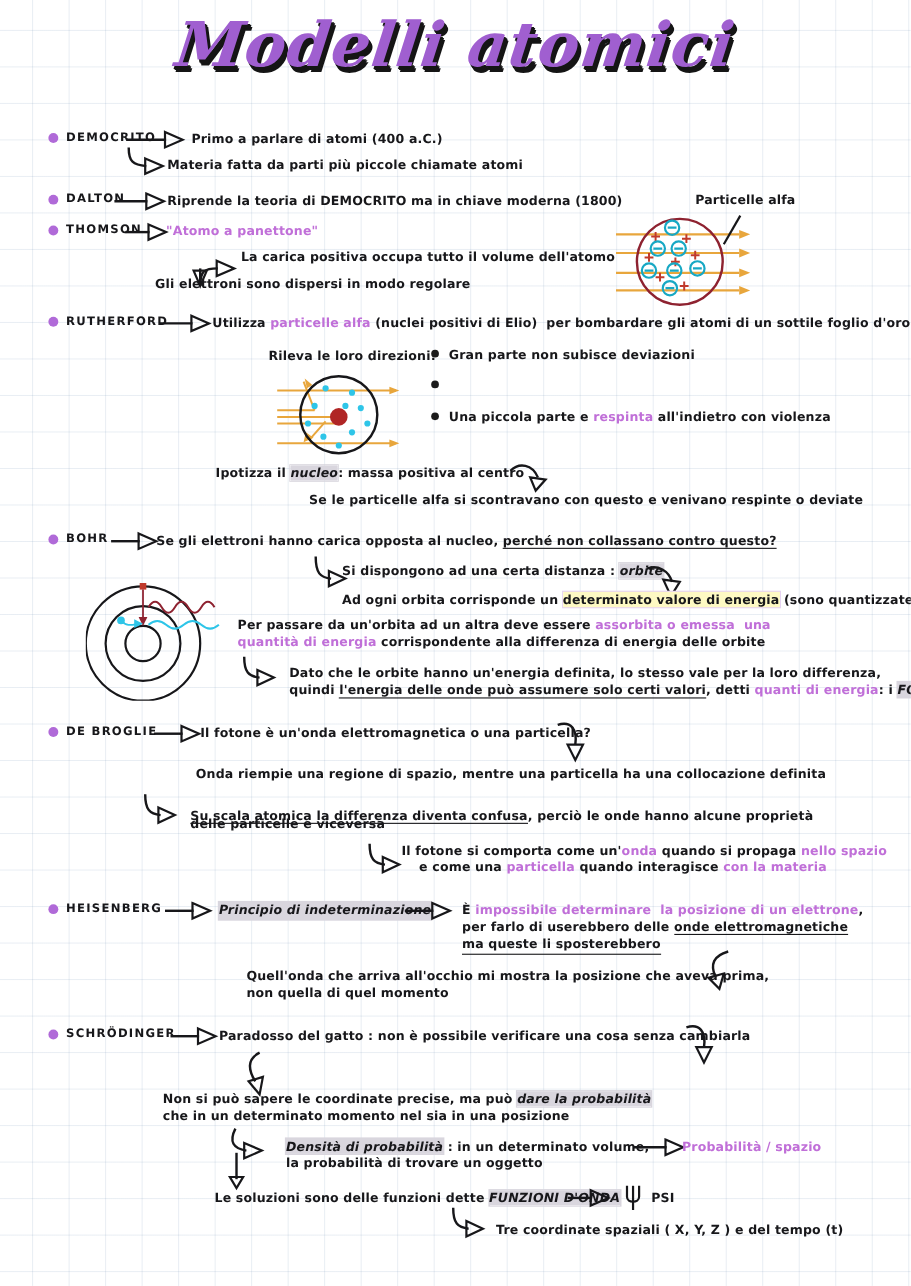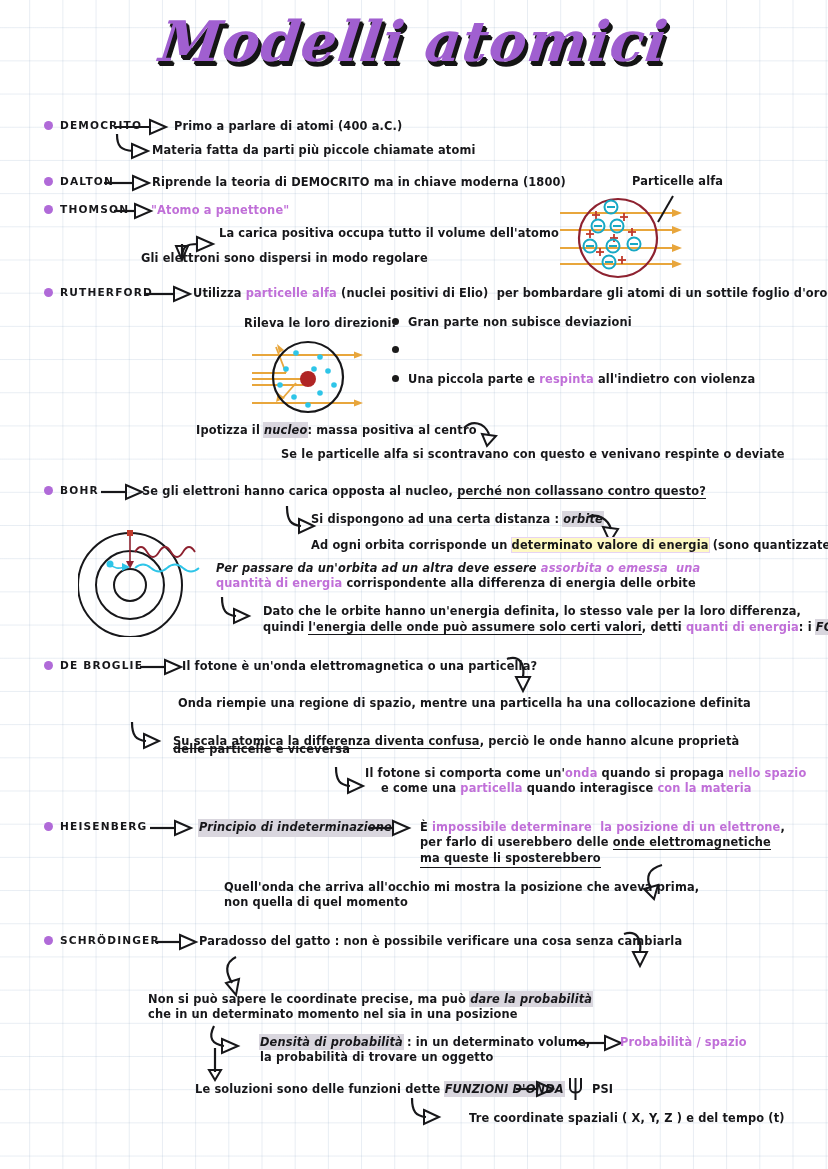--- a/index.html
+++ b/index.html
@@ -262,21 +262,21 @@
 
     <circle cx="32" cy="37" r="3.5" fill="#2ec5e8"></circle>
     <path d="M32,37 C38,44 44,40 50,40" stroke="#2ec5e8" stroke-width="1.6" fill="none"></path>
     <polygon points="44,36 52,40 44,44" fill="#2ec5e8"></polygon>
 
     <path d="M57,25 q6,-10 12,0 q6,10 12,0 q6,-10 12,0 q6,10 12,0 q6,-10 12,0" stroke="#8e2230" stroke-width="1.8" fill="none"></path>
 
     <path d="M57,41 q8,-7 16,0 q8,7 16,0 q8,-7 16,0 q8,7 16,0" stroke="#2ec5e8" stroke-width="1.8" fill="none"></path>
   </svg>
 
-  <div class="t" style="left:216px;top:561px;font-style:italic;"><span>Per passare da un'orbita ad un altra deve essere </span><span class="pp">assorbita o emessa  una</span></div>
+  <div class="t" style="left:216px;top:561px;"><span>Per passare da un'orbita ad un altra deve essere </span><span class="pp">assorbita o emessa  una</span></div>
   <div class="t" style="left:216px;top:576px;"><span class="pp">quantità di energia</span><span> corrispondente alla differenza di energia delle orbite</span></div>
 
   <svg class="ar" style="left:216px;top:595px;" width="42" height="32">
     <path d="M6,2 C6,16 10,20 20,21" stroke="#17171a" stroke-width="2.2" fill="none"></path>
     <polygon points="18,14 33,21 18,28" fill="none" stroke="#17171a" stroke-width="2"></polygon>
   </svg>
   <div class="t" style="left:263px;top:604px;">Dato che le orbite hanno un'energia definita, lo stesso vale per la loro differenza,</div>
   <div class="t" style="left:263px;top:620px;"><span>quindi </span><span class="un">l'energia delle onde può assumere solo certi valori</span><span>, detti </span><span class="pp">quanti di energia</span><span>: i </span><span class="hl">FOTONI</span></div>
 
   <div class="bullet" style="left:44px;top:661px;"></div>
@@ -371,15 +371,15 @@
   <svg class="ar" style="left:565px;top:1076px;" width="24" height="26">
     <path d="M5,2 L5,12 C5,18 16,18 16,12 L16,2" stroke="#17171a" stroke-width="2" fill="none"></path>
     <line x1="10.5" y1="2" x2="10.5" y2="24" stroke="#17171a" stroke-width="2"></line>
   </svg>
   <div class="t" style="left:592px;top:1082px;">PSI</div>
 
   <svg class="ar" style="left:408px;top:1096px;" width="44" height="32">
     <path d="M4,2 C4,16 8,20 18,21" stroke="#17171a" stroke-width="2.2" fill="none"></path>
     <polygon points="16,14 31,21 16,28" fill="none" stroke="#17171a" stroke-width="2"></polygon>
   </svg>
-  <div class="t" style="left:451px;top:1111px;margin-left:18px;">Tre coordinate spaziali ( X, Y, Z ) e del tempo (t)</div>
+  <div class="t" style="left:451px;top:1111px;">Tre coordinate spaziali ( X, Y, Z ) e del tempo (t)</div>
 
 </div>
 
 </body></html>

